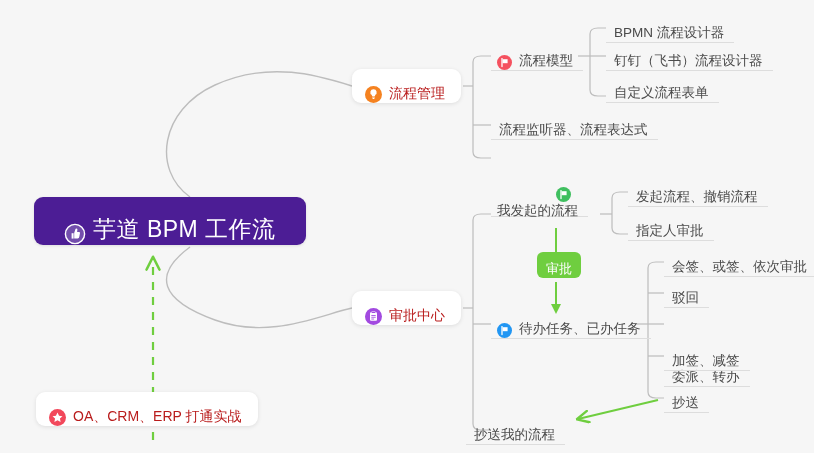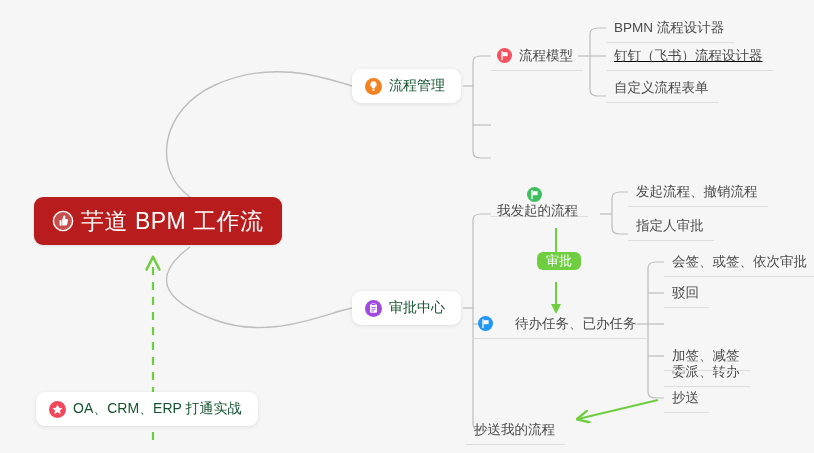--- a/index.html
+++ b/index.html
@@ -24,48 +24,48 @@
     width: 814px;
     height: 453px;
     pointer-events: none;
   }
 
   
   .node {
     position: absolute;
     box-sizing: border-box;
     display: flex;
-    align-items: center;
+    align-items: flex-end;
     white-space: nowrap;
   }
 
   
   .node-root {
-    background: #b91c1c;
+    background: #4c1d95;
     border-radius: 9px;
-    padding: 0 18px;
+    padding: 0 30px;
     height: 48px;
     box-shadow: 0 1px 3px rgba(0,0,0,0.10);
   }
   .node-root .label {
     color: #ffffff;
     font-size: 23px;
     letter-spacing: .5px;
   }
 
   
   .node-card {
     background: #ffffff;
     border-radius: 9px;
     padding: 0 16px 0 13px;
     height: 34px;
     box-shadow: 0 1px 4px rgba(0,0,0,0.10);
   }
   .node-card .label {
-    color: #14532d;
+    color: #b91c1c;
     font-size: 14px;
   }
 
   
   .node-leaf {
     height: 30px;
     padding: 0 10px 0 8px;
     border-bottom: 1px solid #dddddd;
     background: transparent;
   }
@@ -74,21 +74,21 @@
     font-size: 13.5px;
   }
   .node-leaf.with-icon {
     padding-left: 6px;
   }
 
   
   .node-badge {
     background: #6fce3f;
     border-radius: 6px;
-    height: 18px;
+    height: 26px;
     padding: 0 9px;
     justify-content: center;
   }
   .node-badge .label {
     color: #ffffff;
     font-size: 13px;
   }
 
   
   .icon {
@@ -191,27 +191,30 @@
         <path d="M5.0 3.6 v8.0" stroke="#ffffff" stroke-width="1.3" stroke-linecap="round"></path>
         <path d="M5.6 4.2 h5.0 v4.0 h-5.0 z" fill="#ffffff"></path>
       </svg>
     </span>
     <span class="label">流程模型</span>
   </div>
 
   <div class="node node-leaf" style="left:606px; top:13px;">
     <span class="label">BPMN 流程设计器</span>
   </div>
-  <div class="node node-leaf" style="left:606px; top:41px;text-decoration:underline;">
+  <div class="node node-leaf" style="left:606px; top:41px;">
     <span class="label">钉钉（飞书）流程设计器</span>
   </div>
   <div class="node node-leaf" style="left:606px; top:73px;">
     <span class="label">自定义流程表单</span>
   </div>
 
+  <div class="node node-leaf" style="left:491px; top:110px;">
+    <span class="label">流程监听器、流程表达式</span>
+  </div>
 
   <div class="node node-card" style="left:352px; top:291px;">
     <span class="icon">
       <svg width="17" height="17" viewBox="0 0 17 17">
         <circle cx="8.5" cy="8.5" r="8.5" fill="#a24ae0"></circle>
         <rect x="5.0" y="4.2" width="7.0" height="8.6" rx="1.1" fill="#ffffff"></rect>
         <rect x="6.6" y="3.0" width="3.8" height="2.0" rx="0.9" fill="#ffffff"></rect>
         <rect x="6.6" y="3.4" width="3.8" height="1.6" rx="0.8" fill="#a24ae0"></rect>
         <rect x="6.3" y="7.0" width="4.4" height="0.85" fill="#a24ae0"></rect>
         <rect x="6.3" y="8.8" width="4.4" height="0.85" fill="#a24ae0"></rect>
@@ -232,21 +235,21 @@
     <span class="label">我发起的流程</span>
   </div>
 
   <div class="node node-leaf" style="left:628px; top:177px;">
     <span class="label">发起流程、撤销流程</span>
   </div>
   <div class="node node-leaf" style="left:628px; top:211px;">
     <span class="label">指定人审批</span>
   </div>
 
-  <div class="node node-leaf with-icon" style="left:472px; top:309px;gap:15px;">
+  <div class="node node-leaf with-icon" style="left:491px; top:309px;">
     <span class="icon">
       <svg width="15" height="15" viewBox="0 0 15 15">
         <circle cx="7.5" cy="7.5" r="7.5" fill="#2196f3"></circle>
         <path d="M5.0 3.6 v8.0" stroke="#ffffff" stroke-width="1.3" stroke-linecap="round"></path>
         <path d="M5.6 4.2 h5.0 v4.0 h-5.0 z" fill="#ffffff"></path>
       </svg>
     </span>
     <span class="label">待办任务、已办任务</span>
   </div>
 

